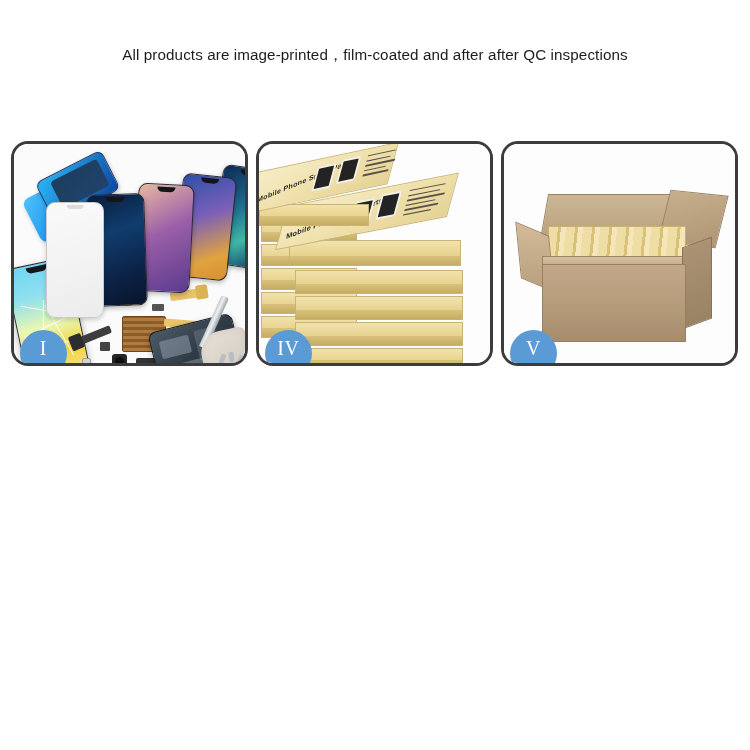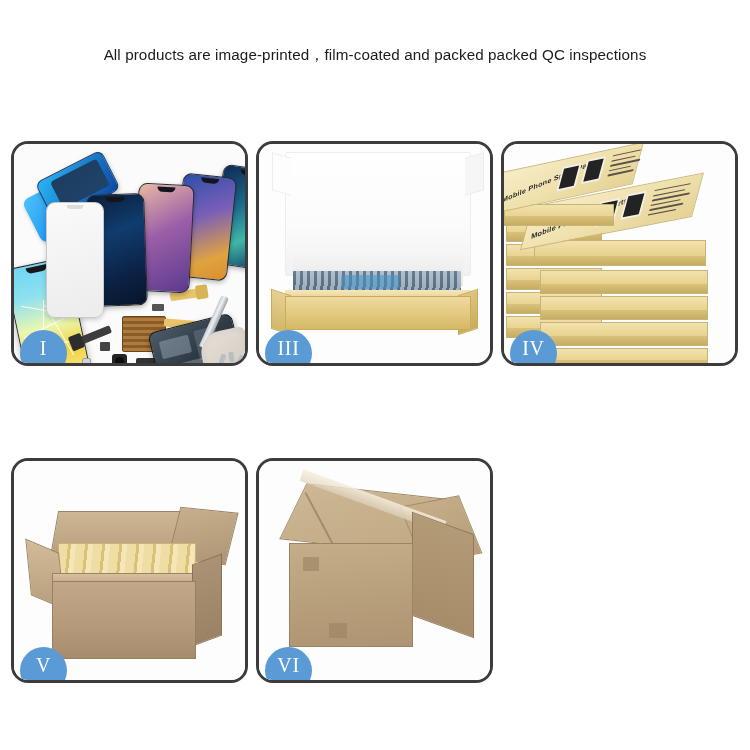--- a/index.html
+++ b/index.html
@@ -428,21 +428,21 @@
   }
   .s6-nick2{
     position:absolute; left:70px; top:162px; width:18px; height:15px;
     background:rgba(150,126,94,.5);
   }
 </style>
 </head>
 <body>
 
 <div class="header">
-  <div class="page-subtitle">All products are image-printed，film-coated and packed packed QC inspections</div>
+  <div class="page-subtitle">All products are image-printed，film-coated and after after QC inspections</div>
 </div>
 
 <div class="grid">
 
   <div class="panel">
     <div class="stage">
       <div class="p1-bg"></div>
 
       <div class="adhesive">
         <div class="a1"></div>
@@ -494,33 +494,20 @@
       <div class="screws">
           <i></i>
           <i></i>
           <i></i>
         </div>
     </div>
     <div class="badge">I</div>
   </div>
 
 
-  <div class="panel">
-    <div class="stage">
-      <div class="p3-bg"></div>
-      <div class="bx3-lid"></div>
-      <div class="bx3-inner"></div>
-      <div class="bx3-content"></div>
-      <div class="bx3-rim"></div>
-      <div class="bx3-leftflap"></div>
-      <div class="bx3-rightflap"></div>
-      <div class="bx3-front"></div>
-    </div>
-    <div class="badge">III</div>
-  </div>
 
   <div class="panel">
     <div class="stage">
       <div class="p4-bg"></div>
       <div class="stack">
 
         <div class="kbox" style="left:2px;  top:72px;  width:96px; height:22px;">
             <div class="edge"></div>
           </div>
         <div class="kbox" style="left:2px;  top:96px;  width:96px; height:22px;">
@@ -595,28 +582,14 @@
       <div class="cart-inner"></div>
       <div class="cart-goods"></div>
       <div class="cart-flapL"></div>
       <div class="cart-rim"></div>
       <div class="cart-side"></div>
       <div class="cart-body"></div>
     </div>
     <div class="badge">V</div>
   </div>
 
-  <div class="panel">
-    <div class="stage">
-      <div class="p6-bg"></div>
-      <div class="s6-top"></div>
-      <div class="s6-topR"></div>
-      <div class="s6-tape"></div>
-      <div class="s6-seam"></div>
-      <div class="s6-right"></div>
-      <div class="s6-front"></div>
-      <div class="s6-nick1"></div>
-      <div class="s6-nick2"></div>
-    </div>
-    <div class="badge">VI</div>
-  </div>
 
 </div>
 
 </body></html>

